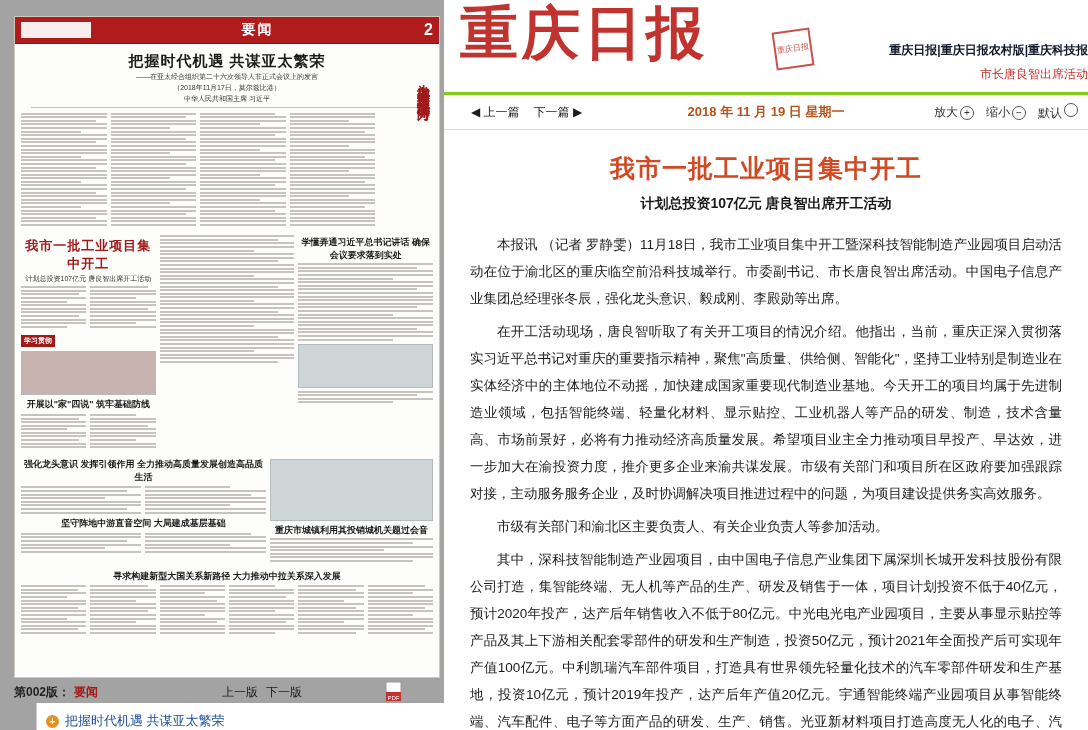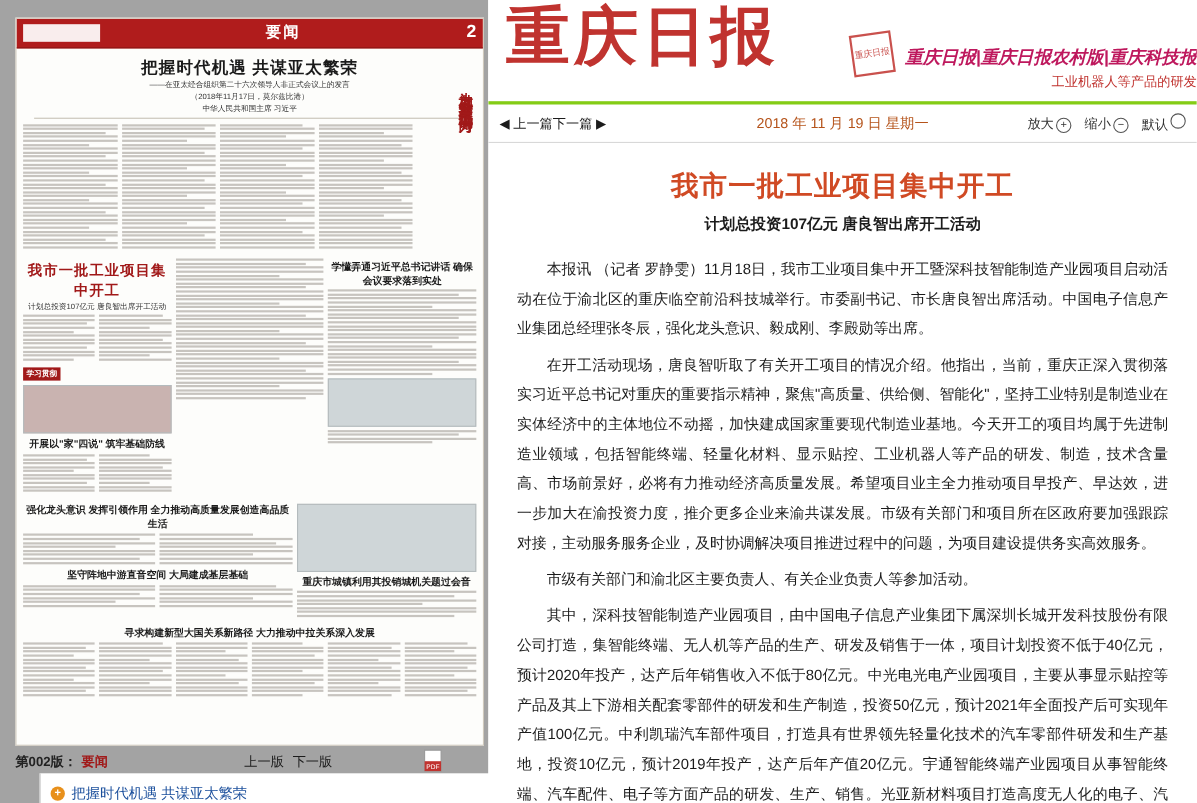--- a/index.html
+++ b/index.html
@@ -92,41 +92,41 @@
     border-bottom:3px solid #84cc16;
   }
   .mast-title{
     position:absolute;left:16px;top:4px;
     font-family:"DejaVu Serif","Liberation Serif",serif;
     font-size:58px;font-weight:bold;color:#c0332f;letter-spacing:4px;
     line-height:1;
   }
   .mast-links{
     position:absolute;right:0px;top:42px;text-align:right;
-    font-size:16px;color:#be185d;font-weight:bold;font-style:italic;
+    font-size:12px;color:#0f172a;font-weight:bold;
   }
   .mast-sub{
     position:absolute;right:0px;top:66px;text-align:right;
     font-size:12px;color:#c0332f;
   }
   .mast-stamp{
     position:absolute;left:330px;top:30px;width:34px;height:34px;
     border:2px solid #c0332f;color:#c0332f;font-size:8px;
     display:flex;align-items:center;justify-content:center;text-align:center;
     transform:rotate(-8deg);opacity:.85;line-height:1.1;
   }
   .toolbar{
     height:34px;border-bottom:1px solid #d8d8d8;
     display:flex;align-items:center;position:relative;font-size:12px;color:#333;
   }
-  .tb-left{position:absolute;left:10px;display:flex;align-items:center;}
+  .tb-left{position:absolute;left:27px;display:flex;gap:14px;align-items:center;}
   .tb-btn{cursor:pointer;color:#1b1b1b;}
   .tb-date{
     position:absolute;left:0;right:0;text-align:center;
-    font-size:13px;color:#b5531a;font-weight:normal;
+    font-size:13px;color:#b5531a;font-weight:bold;
   }
   .tb-right{position:absolute;right:10px;display:flex;gap:12px;align-items:center;color:#333;}
   .tb-right span.ic{display:inline-block;width:12px;height:12px;border:1px solid #555;border-radius:50%;
     text-align:center;line-height:11px;font-size:10px;margin-left:2px;}
   .article{
     padding:22px 26px 0 26px;
     height:664px;overflow:hidden;
   }
   .art-title{
     text-align:center;font-size:25px;font-weight:bold;color:#d04a24;
@@ -630,21 +630,21 @@
 </div>
 
 <div class="right-panel">
 
   <div class="masthead">
     <div class="mast-title">重庆日报</div>
     <div class="mast-stamp">重庆日报</div>
     <div class="mast-links">
       <span>重庆日报</span>|<span>重庆日报农村版</span>|<span>重庆科技报</span>
     </div>
-    <div class="mast-sub">工业机器人等产品的研发</div>
+    <div class="mast-sub">市长唐良智出席活动</div>
   </div>
 
   <div class="toolbar">
     <div class="tb-left">
       <span class="tb-btn">◀ 上一篇</span>
       <span class="tb-btn">下一篇 ▶</span>
     </div>
     <div class="tb-date">2018 年 11 月 19 日    星期一</div>
     <div class="tb-right">
       <span><span>放大</span><span class="ic">+</span></span>

